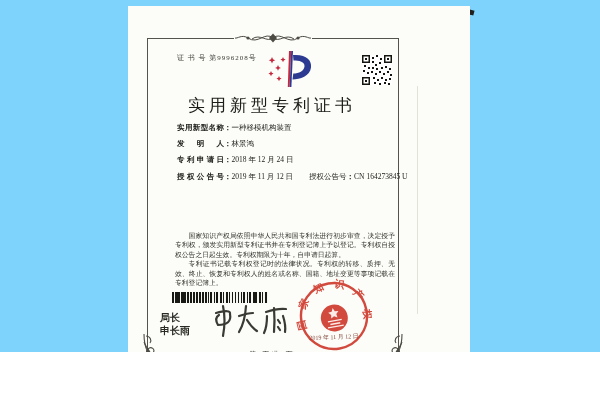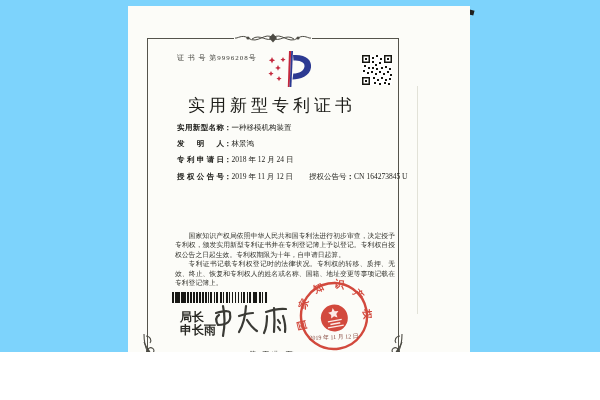--- a/index.html
+++ b/index.html
@@ -34,21 +34,21 @@
   .flabel2{display:inline-block;margin-left:16px;font-weight:normal;}
   
   .paras{position:absolute;left:47px;top:225px;width:220px;font-size:6.8px;line-height:9.4px;
          text-align:justify;color:#33332d;}
   .paras p{margin:0;text-indent:2em;}
   
   .barcode{position:absolute;left:44px;top:286px;width:96px;height:11px;
     background:repeating-linear-gradient(90deg,#181815 0 1.5px,transparent 1.5px 3px),
                repeating-linear-gradient(90deg,#181815 0 1px,transparent 1px 5.5px);
     background-color:#f7f7f2;}
-  .director{position:absolute;left:52px;top:305px;font-size:12px;font-weight:bold;color:#2a2a25;line-height:13px;}
+  .director{position:absolute;left:32px;top:305px;font-size:10px;font-weight:bold;color:#2a2a25;line-height:13px;}
   .signature{position:absolute;left:80px;top:292px;width:90px;height:50px;}
   .seal{position:absolute;left:168px;top:272px;width:76px;height:76px;}
   .seal-date{position:absolute;left:168px;top:327px;width:76px;text-align:center;font-size:6px;
              color:#84463c;transform:rotate(-2deg);z-index:5;}
   .page-info{position:absolute;left:19px;top:344px;width:250px;text-align:center;font-size:6.5px;color:#33332d;}
   .reverse-note{position:absolute;left:19px;top:360px;width:250px;text-align:center;
                 font-size:6.8px;font-weight:bold;font-style:italic;color:#2e2e29;letter-spacing:1px;}
 </style>
 </head>
 <body>

